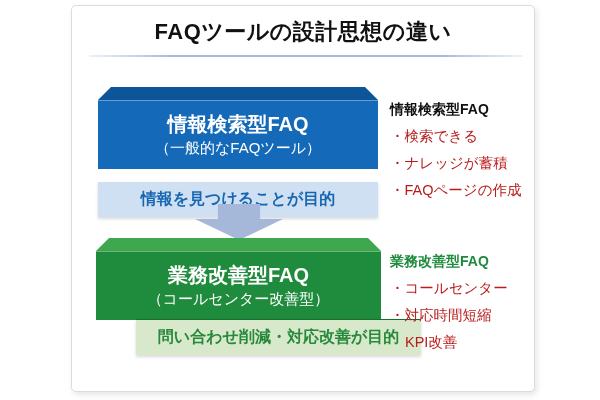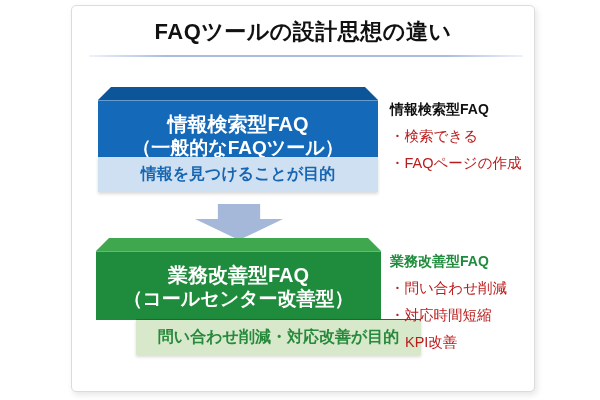--- a/index.html
+++ b/index.html
@@ -54,30 +54,30 @@
   }
   .slab-face.blue {
     left: 26px; top: 94px; width: 280px; height: 68px;
     background: var(--blue_face, #1569b9);
   }
   .slab-face.green {
     left: 24px; top: 245px; width: 285px; height: 68px;
     background: var(--green_face, #1f8b3c);
   }
   .slab-title { font-size: 20px; font-weight: 700; line-height: 26px; }
-  .slab-subtitle { font-size: 19px; font-weight: 700; line-height: 22px; }
+  .slab-subtitle { font-size: 15px; font-weight: 400; line-height: 22px; }
 
   .slab-bar {
     position: absolute;
     display: flex; align-items: center; justify-content: center;
     font-size: 16px; font-weight: 700;
     box-shadow: 0 2px 3px rgba(0,0,0,0.15);
   }
   .slab-bar.blue {
-    left: 26px; top: 151px; width: 280px; height: 35px;
+    left: 26px; top: 176px; width: 280px; height: 35px;
     background: var(--blue_bar, #cfe0f2);
     color: var(--blue_bar_text, #1766b2);
   }
   .slab-bar.green {
     left: 24px; top: 313px; width: 285px; height: 35px;
     background: var(--green_bar, #d8e8ca);
     color: var(--green_bar_text, #27893c);
     border-top: 1px solid #166f2e;
     margin-left: 40px;
   }
@@ -125,24 +125,25 @@
     <div class="slab-top green"></div>
     <div class="slab-face green">
       <div class="slab-title">業務改善型FAQ</div>
       <div class="slab-subtitle">（コールセンター改善型）</div>
     </div>
     <div class="slab-bar green">問い合わせ削減・対応改善が目的</div>
 
     <div class="feature-section top">
       <div class="feature-heading">情報検索型FAQ</div>
       <div class="feature-item">・検索できる</div>
+      <div class="feature-item">・ナレッジが蓄積</div>
       <div class="feature-item">・FAQページの作成</div>
     </div>
 
     <div class="feature-section bottom">
       <div class="feature-heading">業務改善型FAQ</div>
-      <div class="feature-item">・問い合わせ削減</div>
+      <div class="feature-item">・コールセンター</div>
       <div class="feature-item">・対応時間短縮</div>
       <div class="feature-item cont">KPI改善</div>
     </div>
 
   </div>
 </div>
 
 </body></html>

